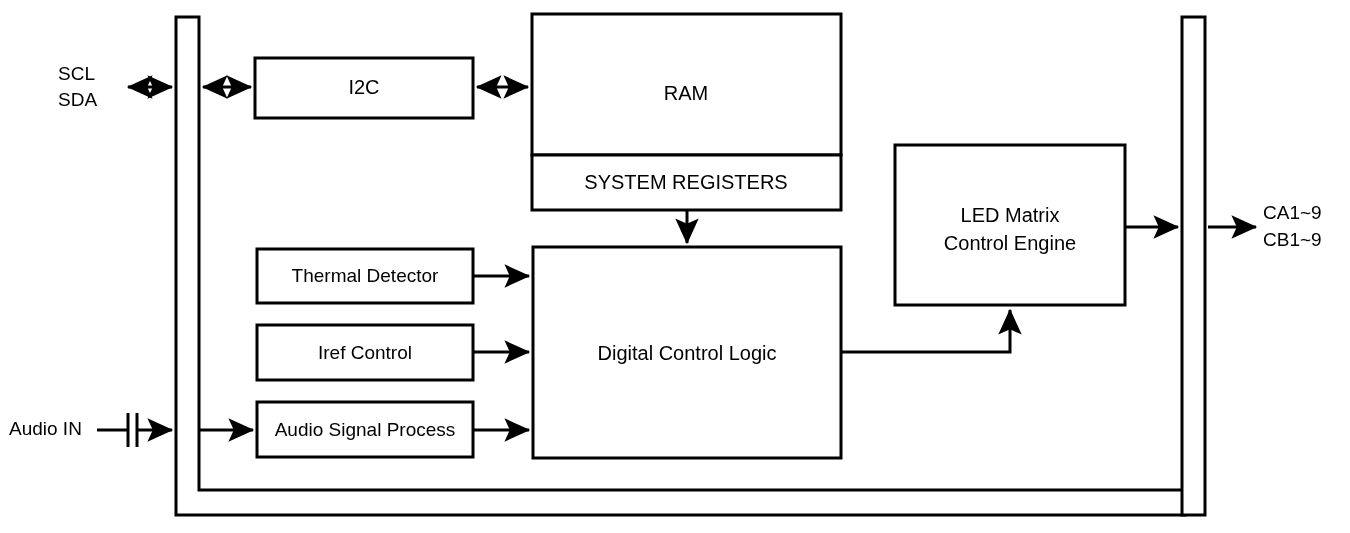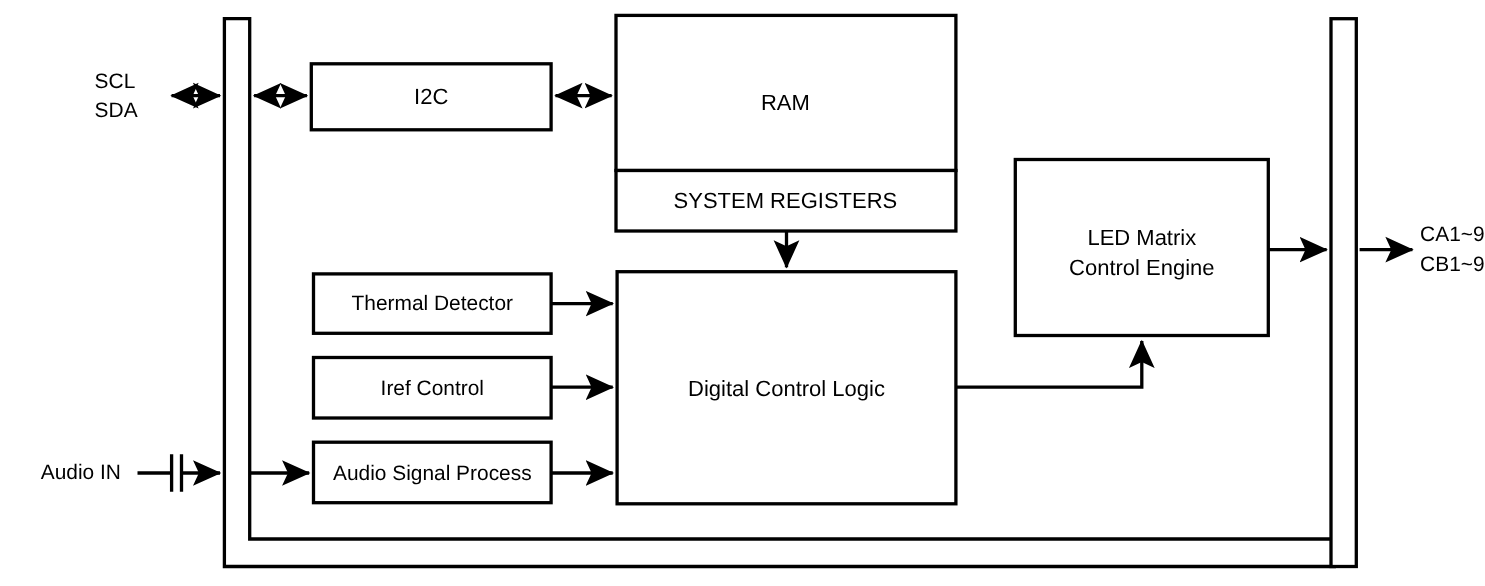--- a/index.html
+++ b/index.html
@@ -10,21 +10,20 @@
   body {
     width: 1350px;
     height: 533px;
     font-family: "Liberation Sans", sans-serif;
     overflow: hidden;
   }
   #diagram-root {
     position: relative;
     width: 1172px;
     height: 533px;
-    margin-left: 28px;
   }
   svg#block-diagram {
     display: block;
     width: 1350px;
     height: 533px;
   }
   .blk {
     fill: #ffffff;
     stroke: #000000;
     stroke-width: 3;

